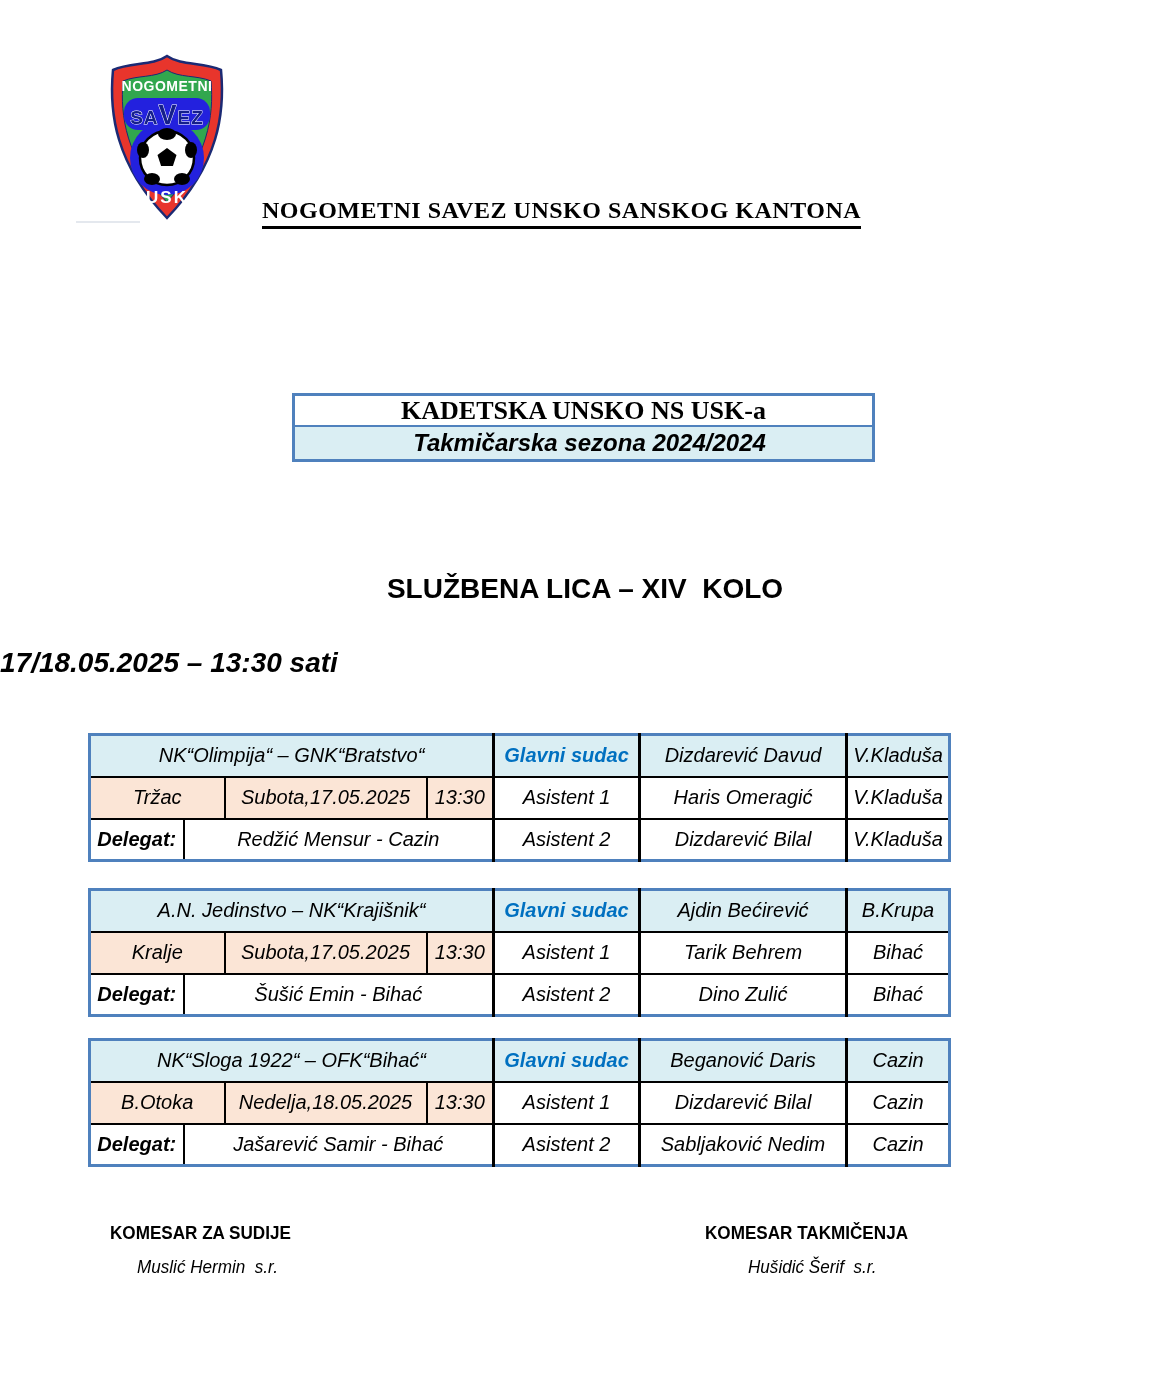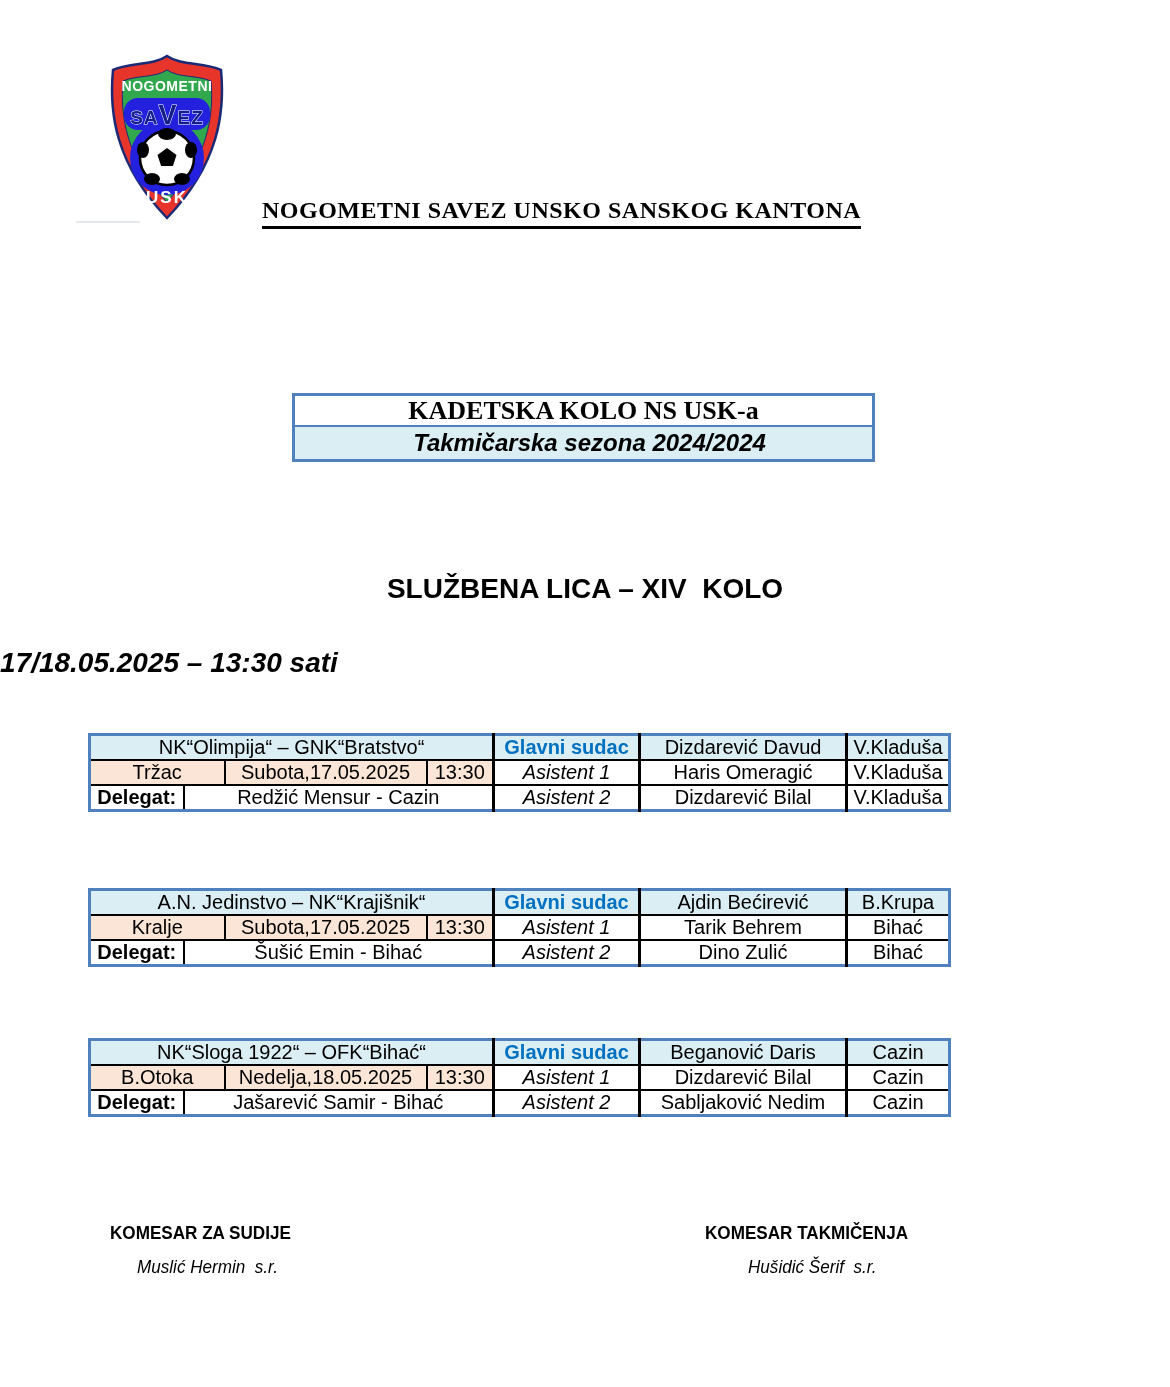--- a/index.html
+++ b/index.html
@@ -25,21 +25,21 @@
 
   
   .section-title { position:absolute; left:0; right:0; top:573px; text-align:center;
     font-weight:bold; font-size:28px; white-space:pre; }
   .schedule-line { position:absolute; left:0; right:0; top:633px; 
     font-weight:bold; font-style:italic; font-size:28px; white-space:pre;margin-top:14px; }
 
   
   table.match { position:absolute; left:88px; width:860px; border-collapse:collapse; table-layout:fixed;
     font-size:20px; text-align:center; border:3px solid #4f81bd; }
-  table.match td { border:2px solid #000; height:25px; padding:0 2px; white-space:nowrap; overflow:hidden; }
+  table.match td { border:2px solid #000; height:42px; padding:0 2px; white-space:nowrap; overflow:hidden;font-style:italic; }
   table.match td.vthick { border-left-width:3px; border-right-width:3px; }
   table.match td.vthick-r { border-right-width:3px; }
   td.hdr { background:#daeef3; }
   td.venue { background:#fbe5d6; }
   td.role-hdr { font-weight:bold; color:#0070c0; }
   td.role { font-style:italic; }
   td.bold { font-weight:bold; }
   .t1 { top:733px; } .t2 { top:888px; } .t3 { top:1038px; }
 
   
@@ -69,21 +69,21 @@
     <ellipse cx="74" cy="88" rx="9" ry="6" fill="#000"></ellipse>
     <text x="74" y="45" text-anchor="middle" font-family="Liberation Sans, sans-serif" font-size="14" font-weight="bold" fill="#ffffff" letter-spacing="0.5">NOGOMETNI</text>
     <text x="74" y="78" text-anchor="middle" font-family="Liberation Sans, sans-serif" font-size="19" font-weight="bold" fill="#151f8a" stroke="#ffffff" stroke-width="0.9" paint-order="stroke" letter-spacing="1"><tspan>SA</tspan><tspan font-size="27">V</tspan><tspan>EZ</tspan></text>
     <text x="74" y="157" text-anchor="middle" font-family="Liberation Sans, sans-serif" font-size="17" font-weight="bold" fill="#ffffff" letter-spacing="2">USK</text>
   </svg>
   <div class="scan-artifact"></div>
 
   <div class="doc-title">NOGOMETNI SAVEZ UNSKO SANSKOG KANTONA</div>
 
   <div class="league-box">
-    <div class="row1">KADETSKA KOLO NS USK-a</div>
+    <div class="row1">KADETSKA UNSKO NS USK-a</div>
     <div class="row2">Takmičarska sezona 2024/2024</div>
   </div>
 
   <div class="section-title">SLUŽBENA LICA – XIV  KOLO</div>
   <div class="schedule-line">17/18.05.2025 – 13:30 sati</div>
 
   <table class="match t1">
     <colgroup>
         <col style="width:94px">
         <col style="width:41px">

